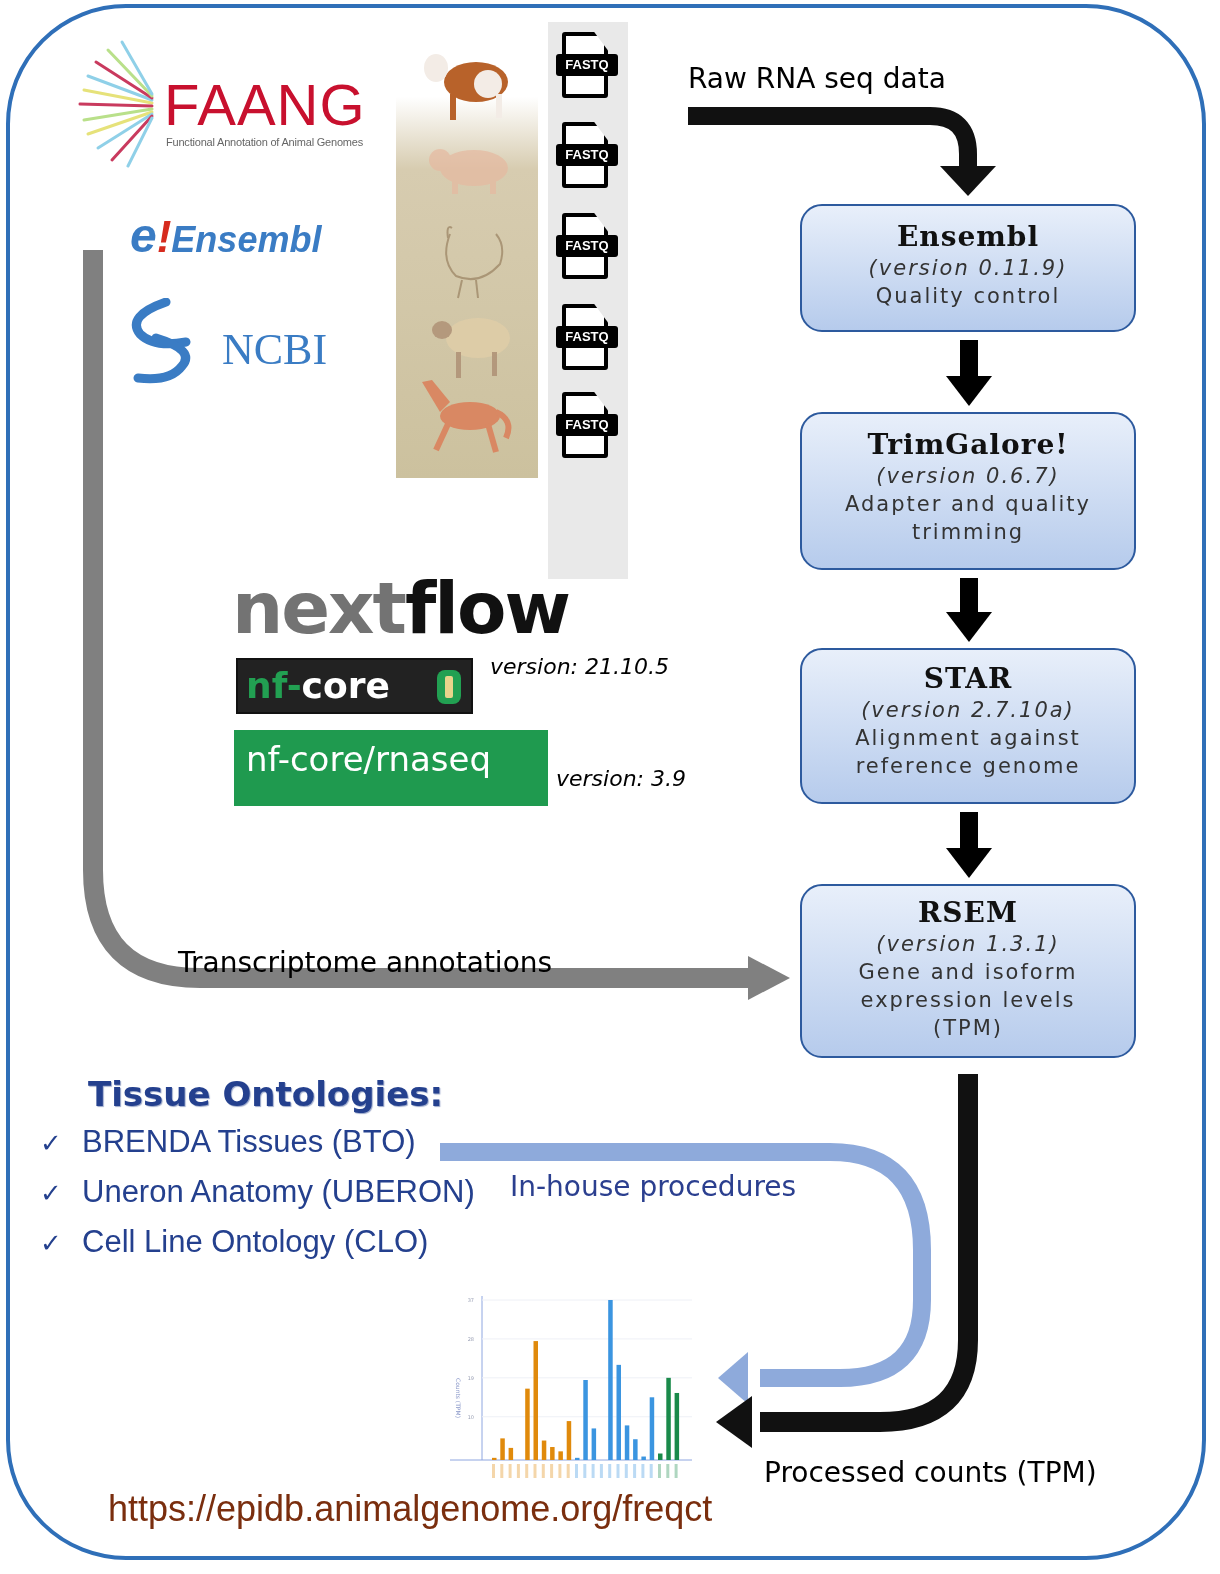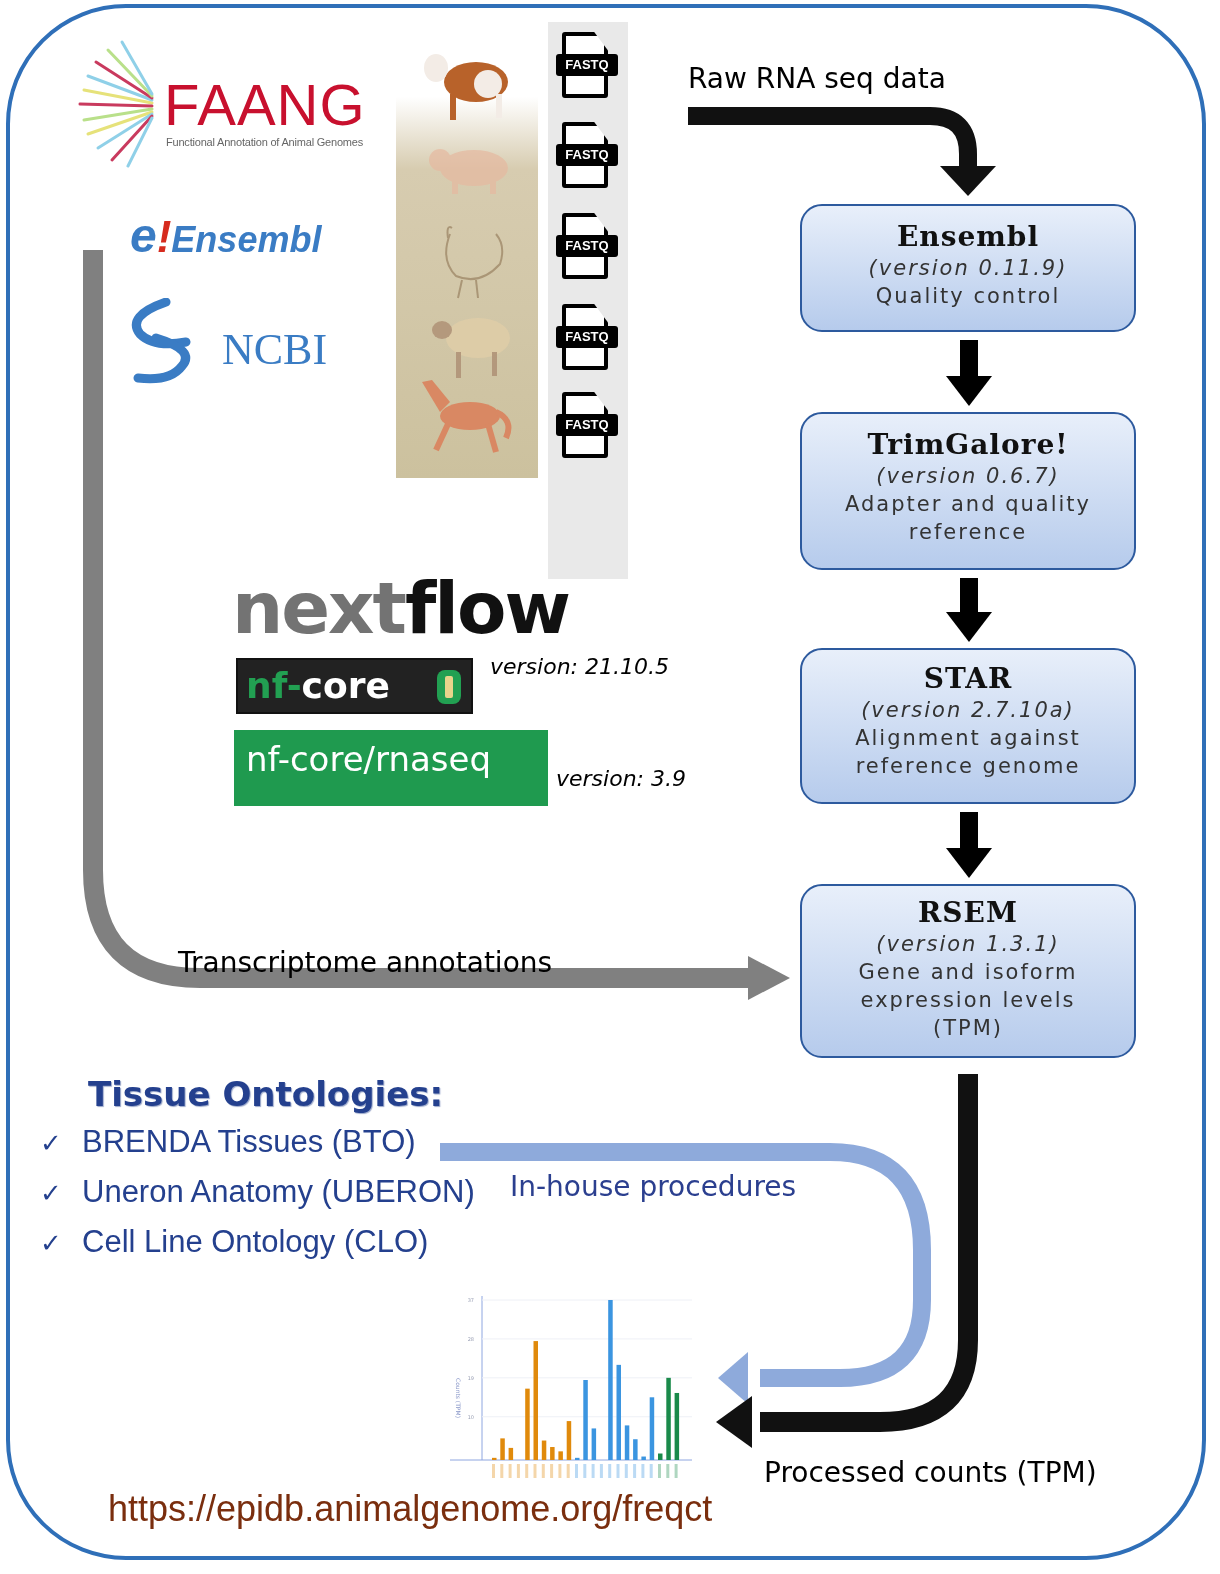--- a/index.html
+++ b/index.html
@@ -176,21 +176,21 @@
 
 <div class="step" style="top:204px;height:128px;padding-top:14px">
   <div class="t">Ensembl</div>
   <div class="v">(version 0.11.9)</div>
   <div class="d">Quality control</div>
 </div>
 <div class="step" style="top:412px;height:158px;padding-top:14px">
   <div class="t">TrimGalore!</div>
   <div class="v">(version 0.6.7)</div>
   <div class="d">Adapter and quality</div>
-  <div class="d">reference</div>
+  <div class="d">trimming</div>
 </div>
 <div class="step" style="top:648px;height:156px;padding-top:12px">
   <div class="t">STAR</div>
   <div class="v">(version 2.7.10a)</div>
   <div class="d">Alignment against</div>
   <div class="d">reference genome</div>
 </div>
 <div class="step" style="top:884px;height:174px;padding-top:10px">
   <div class="t">RSEM</div>
   <div class="v">(version 1.3.1)</div>

